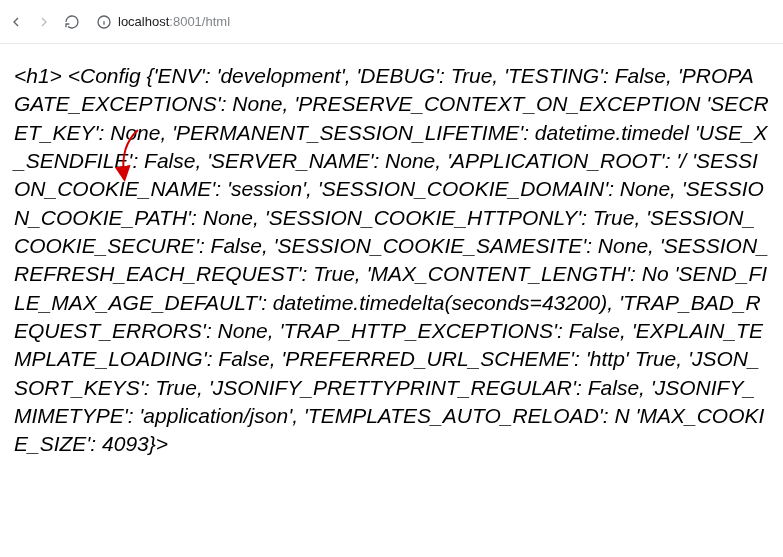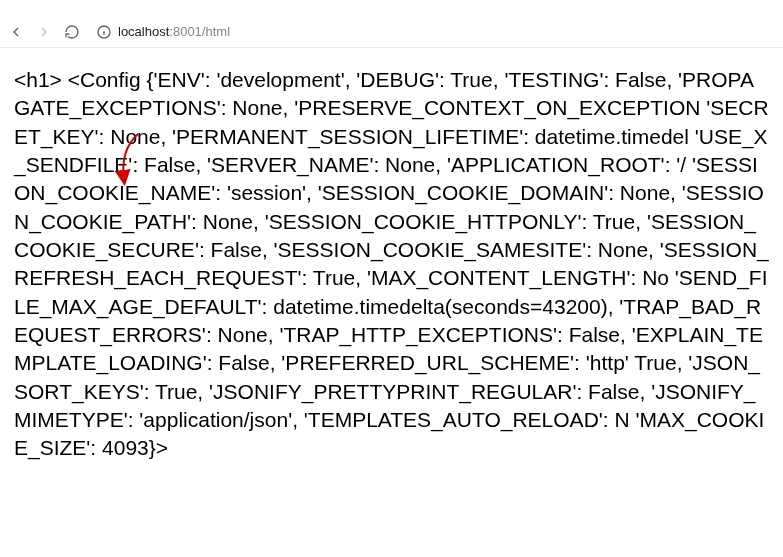--- a/index.html
+++ b/index.html
@@ -11,26 +11,25 @@
       font-family: Arial, sans-serif;
       background: #ffffff;
       width: 783px;
       height: 557px;
       overflow: hidden;
       position: relative;
     }
     .toolbar {
       display: flex;
       align-items: center;
-      height: 32px;
+      height: 44px;
       background: #ffffff;
       border-bottom: 1px solid #e8e8e8;
       padding: 0 6px;
       gap: 8px;
-      margin-top: 16px;
     }
     .nav-btn {
       width: 20px;
       height: 20px;
       display: flex;
       align-items: center;
       justify-content: center;
       color: #5f6368;
       cursor: pointer;
     }
@@ -81,20 +80,21 @@
     .arrow {
       position: absolute;
       left: 108px;
       top: 82px;
       pointer-events: none;
     }
     .config-text {
       font-size: 21px;
       word-break: break-all;
       white-space: normal;
+      font-style: italic;
     }
   </style>
 </head>
 <body>
 
 <div class="toolbar">
   <div class="nav-btn">
     <svg viewBox="0 0 24 24" fill="none" stroke="currentColor" stroke-width="2">
         <path d="M15 18l-6-6 6-6"></path>
       </svg>

